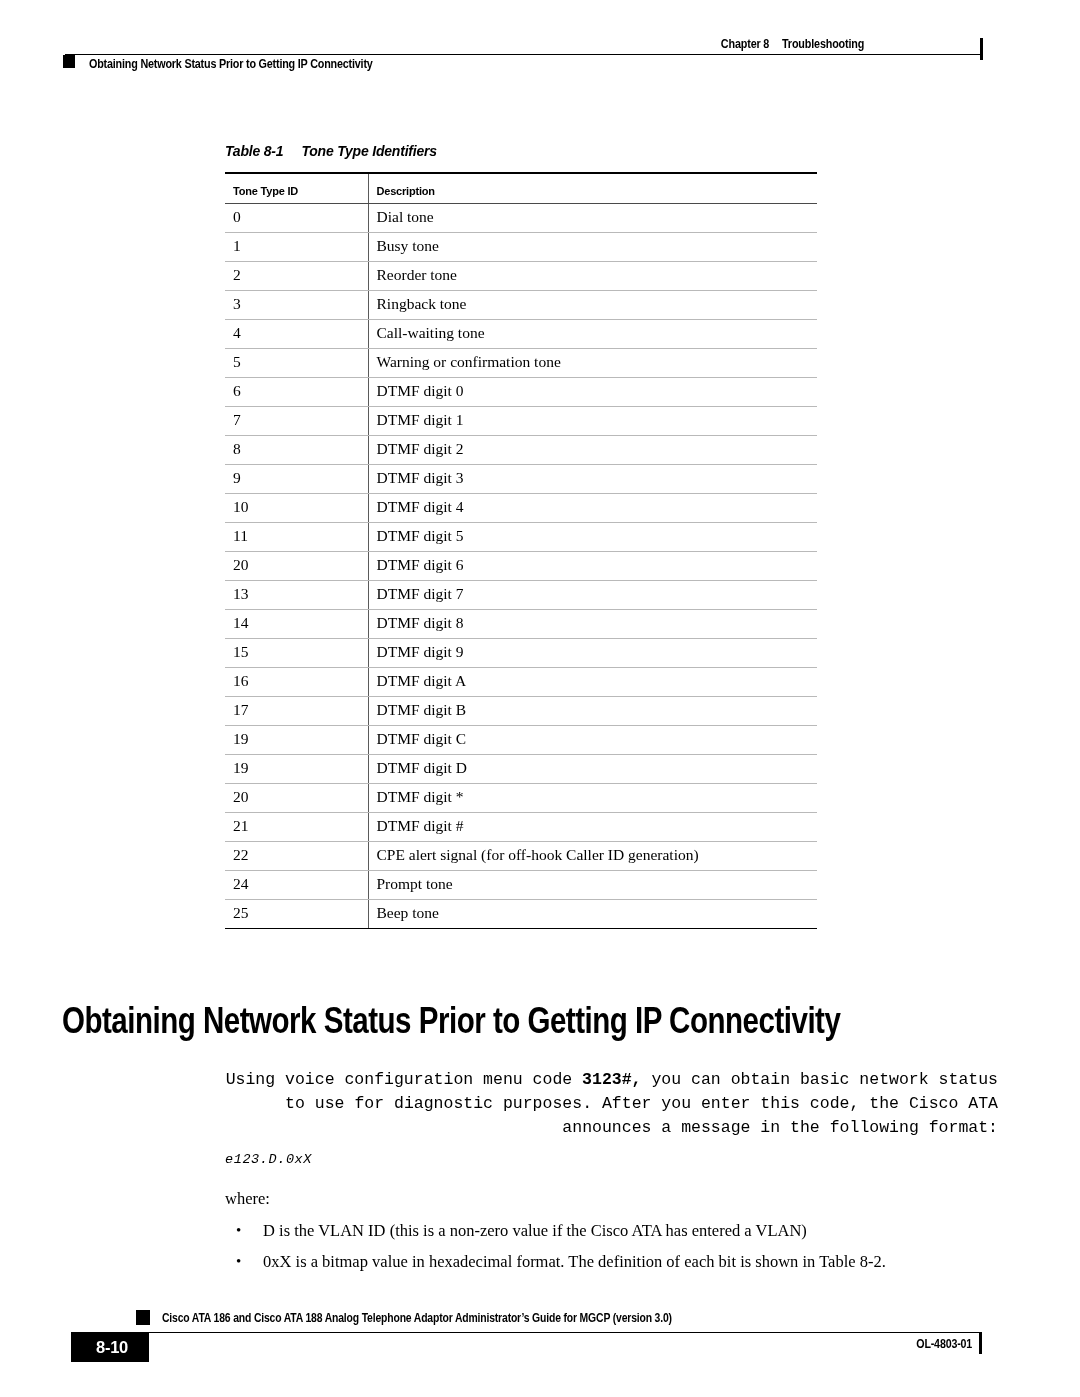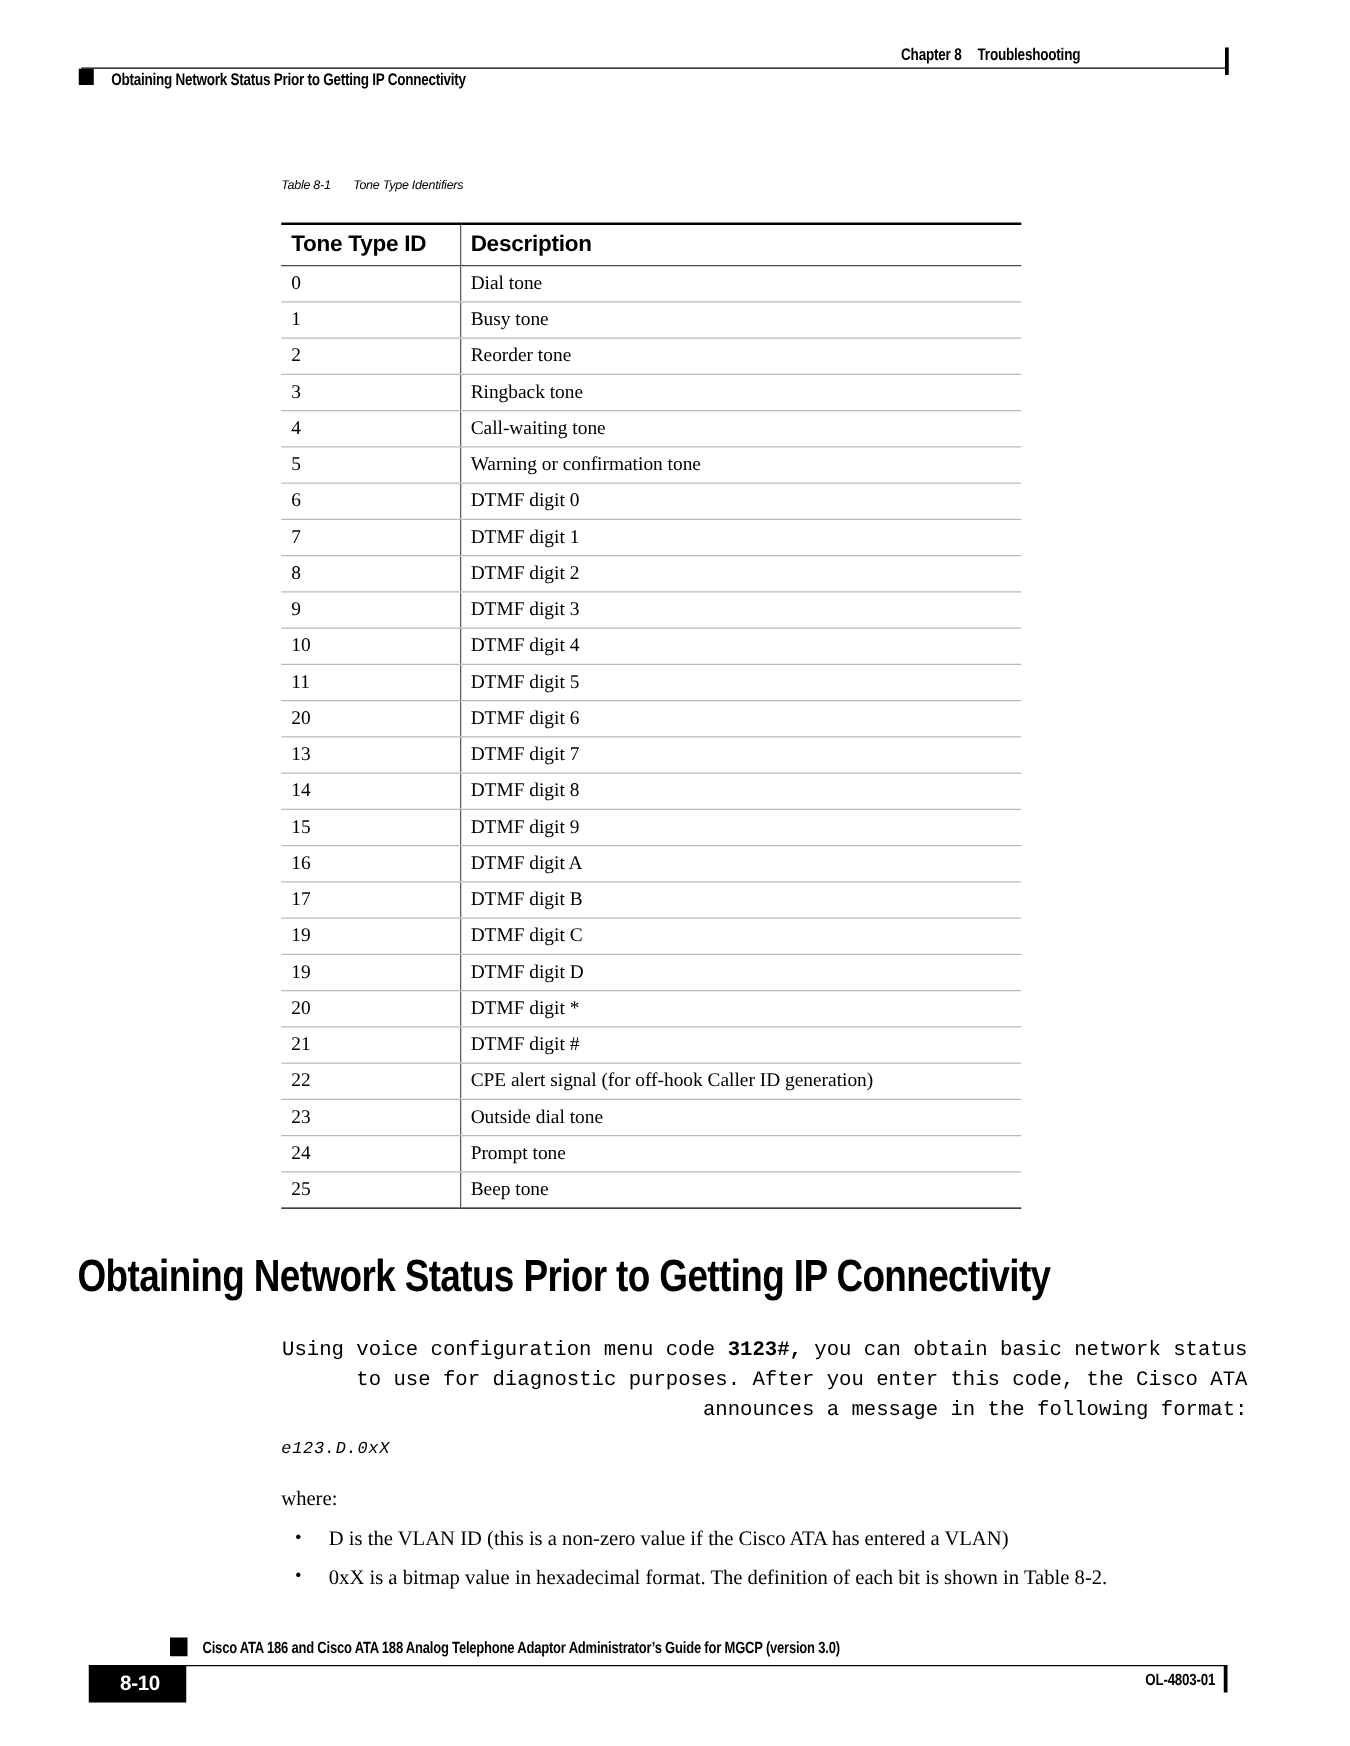--- a/index.html
+++ b/index.html
@@ -76,41 +76,41 @@
 
   
   .table-block {
     position: absolute;
     left: 225px;
     top: 143px;
     width: 592px;
   }
   .table-caption {
     font-family: "Liberation Sans", sans-serif;
-    font-weight: normal;
+    font-weight: bold;
     font-style: italic;
-    font-size: 10px;
+    font-size: 14px;
     letter-spacing: -0.2px;
-    margin-bottom: 24px;
+    margin-bottom: 13px;
     white-space: nowrap;
   }
   .table-caption .gap { display: inline-block; width: 18px; }
 
   table.tone-table {
     border-collapse: collapse;
     width: 592px;
     table-layout: fixed;
   }
   table.tone-table col.c-id { width: 143px; }
   table.tone-table col.c-desc { width: 449px; }
 
   table.tone-table thead th {
     font-family: "Liberation Sans", sans-serif;
     font-weight: bold;
-    font-size: 18px;
+    font-size: 11px;
     letter-spacing: -0.2px;
     text-align: left;
     padding: 5px 0 6px 8px;
     border-top: 2.5px solid #000;
     border-bottom: 1.2px solid #4a4a4a;
     vertical-align: bottom;
     height: 30px;
     box-sizing: border-box;
   }
   table.tone-table thead th.th-desc {
@@ -388,24 +388,20 @@
         </tr>
         <tr>
           <td class="td-id">21</td>
           <td class="td-desc">DTMF digit #</td>
         </tr>
         <tr>
           <td class="td-id">22</td>
           <td class="td-desc">CPE alert signal (for off-hook Caller ID generation)</td>
         </tr>
         <tr>
-          <td class="td-id">23</td>
-          <td class="td-desc">Outside dial tone</td>
-        </tr>
-        <tr>
           <td class="td-id">24</td>
           <td class="td-desc">Prompt tone</td>
         </tr>
         <tr>
           <td class="td-id">25</td>
           <td class="td-desc">Beep tone</td>
         </tr>
       </tbody>
   </table>
 </div>

